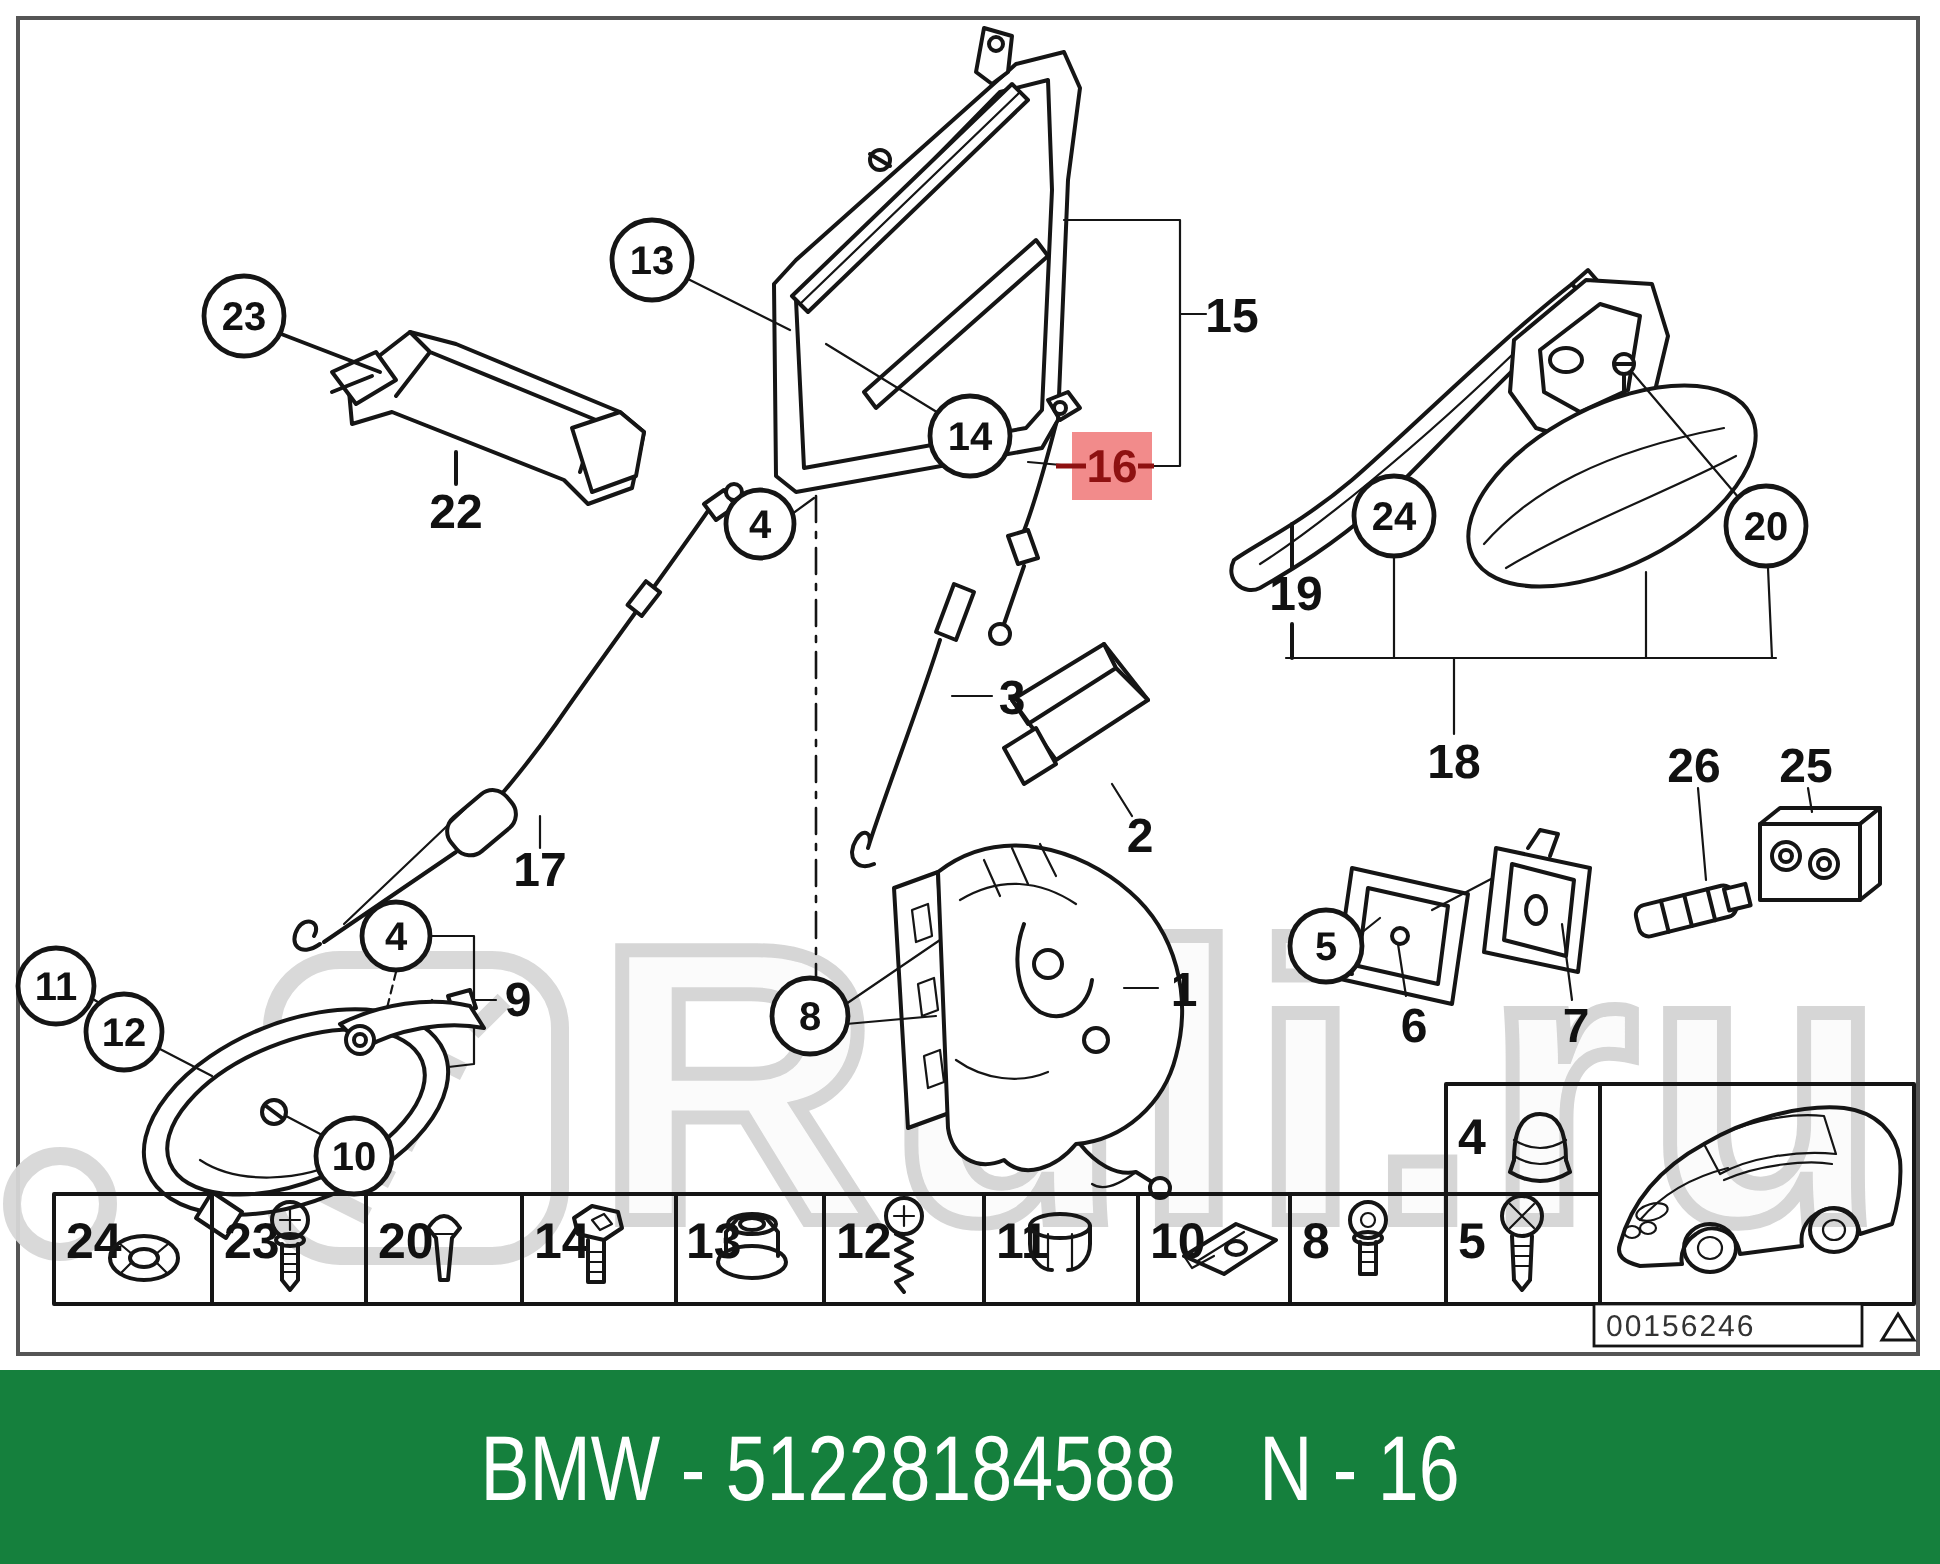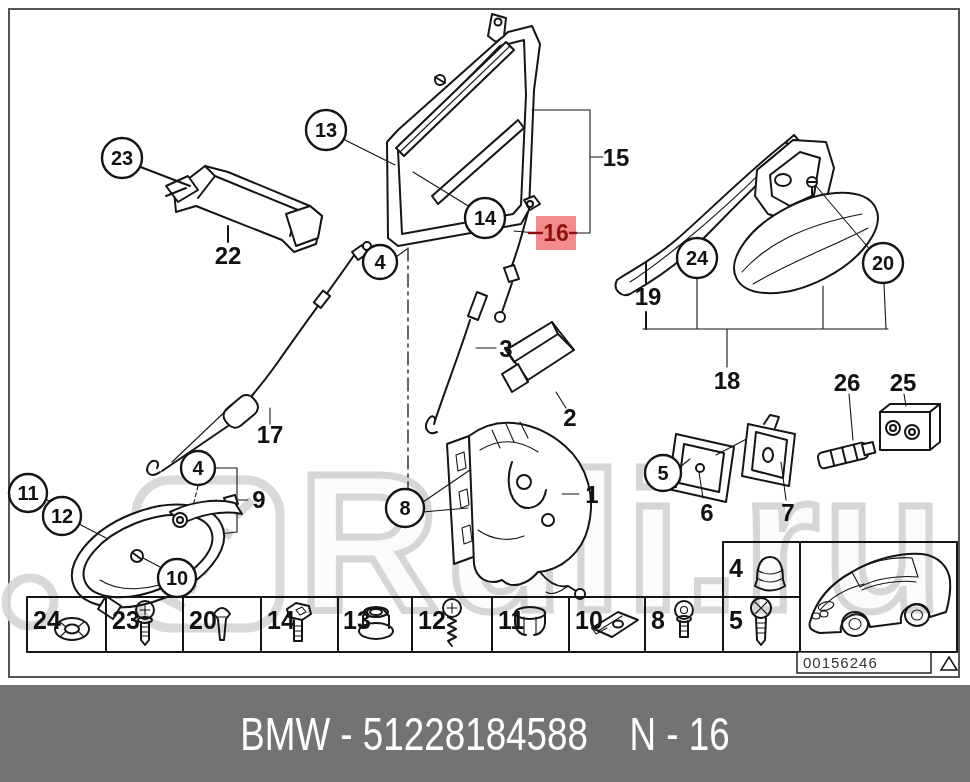--- a/index.html
+++ b/index.html
@@ -13,21 +13,21 @@
   .thin{stroke-width:1.1;}
   .dashdot{stroke-dasharray:13 5 3 5;stroke-width:1.3;}
   .wm{stroke:#d7d7d7;fill:none;stroke-width:9;}
   .wmtext{font-weight:bold;font-size:196px;letter-spacing:4px;
           fill:rgba(248,248,248,.55);stroke:#d4d4d4;stroke-width:7;}
   .lbl{font-weight:bold;font-size:24px;fill:#111;text-anchor:middle;}
   .clbl{font-weight:bold;font-size:20px;fill:#111;text-anchor:middle;}
   .legn{font-weight:bold;font-size:25px;fill:#111;}
   .code{font-size:15px;fill:#333;letter-spacing:1px;}
   .hl-txt{font-weight:bold;font-size:23px;text-anchor:middle;}
-  #footer{position:absolute;left:0;top:685px;width:970px;height:97px;background:#737373;
+  #footer{position:absolute;left:0;top:685px;width:970px;height:97px;background:#15803d;
           display:flex;align-items:center;justify-content:center;}
   #footer .ftxt{display:flex;gap:52px;transform:scaleX(.8);color:#fff;font-size:46px;
                 white-space:nowrap;}
 </style>
 </head>
 <body>
 
 <div id="stage">
   <div id="frame"></div>
 

